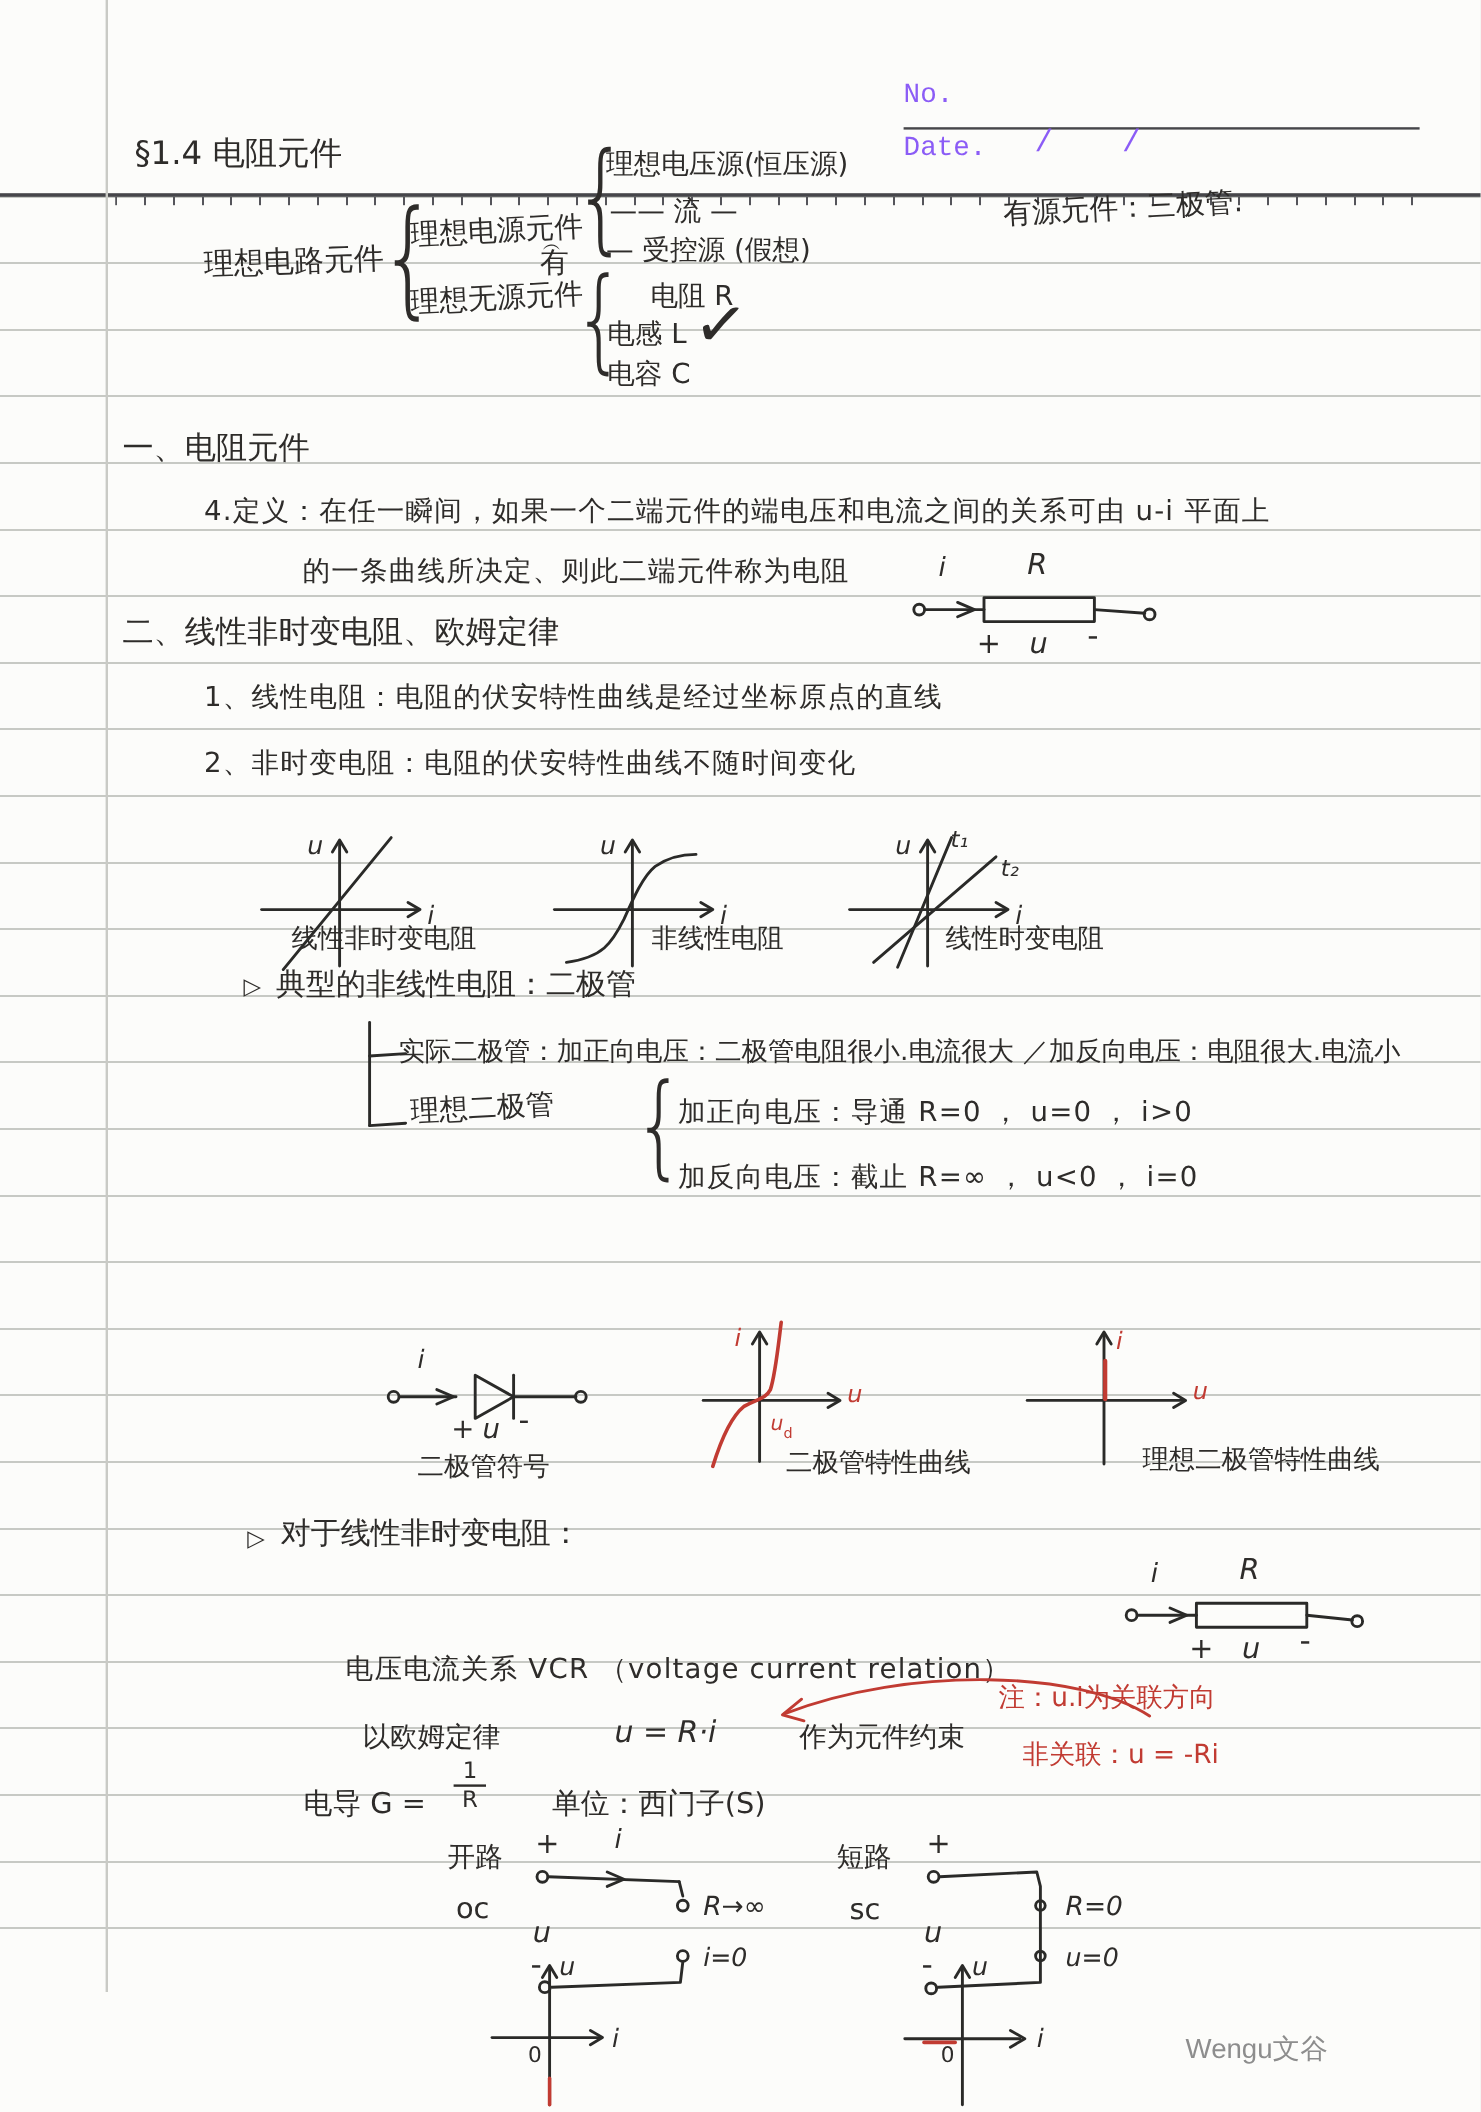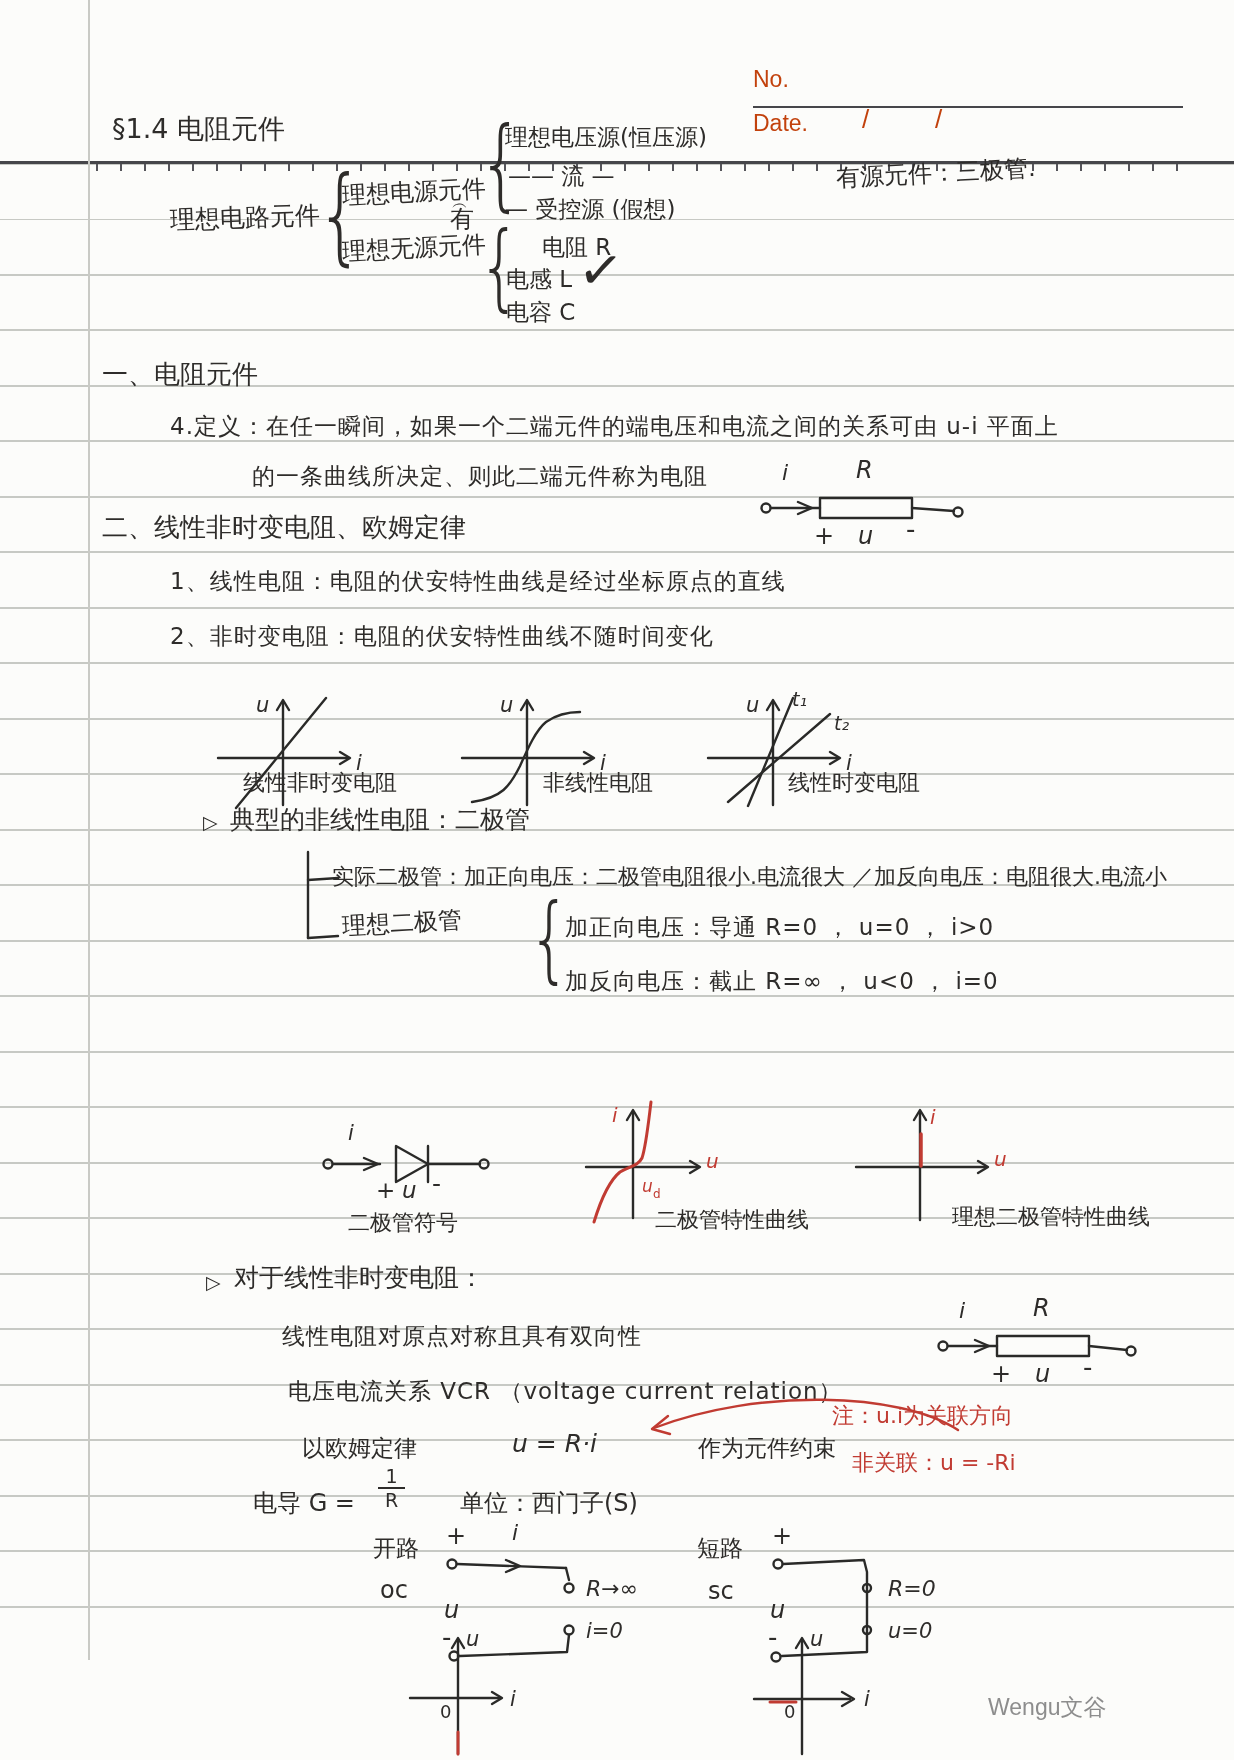--- a/index.html
+++ b/index.html
@@ -6,21 +6,21 @@
   .sheet{position:relative;width:1234px;height:1760px;margin:0 auto;background:#fcfcfa;overflow:hidden;
          font-family:"DejaVu Sans",sans-serif;}
   .lines{position:absolute;left:0;top:163px;width:100%;height:1496px;
          background:repeating-linear-gradient(to bottom,#c7c9c4 0 1.6px,transparent 1.6px 55.5px);}
   .topline{position:absolute;left:0;top:161px;width:100%;height:2.6px;background:#46464a;}
   .ticks{position:absolute;left:96px;top:164px;width:1090px;height:7px;
          background:repeating-linear-gradient(90deg,#55555a 0 1.6px,transparent 1.6px 24px);}
   .marginline{position:absolute;left:88px;top:0;width:1.6px;height:1660px;background:#c9cac5;}
   .hw{position:absolute;color:#2e2c2a;white-space:nowrap;line-height:1.15;}
   .red{color:#c13b32;}
-  .printed{position:absolute;font-family:Liberation Sans, sans-serif;color:#c2410c;white-space:nowrap;}
+  .printed{position:absolute;font-family:Liberation Mono, monospace;color:#8b5cf6;white-space:nowrap;}
   .noline{position:absolute;left:753px;top:106px;width:430px;height:2px;background:#46464a;}
   .brace{position:absolute;color:#2e2c2a;font-weight:100;line-height:0.92;transform:scaleX(0.72);transform-origin:left top;}
   .frac{position:absolute;text-align:center;color:#2e2c2a;}
   .frac .num{display:block;font-size:19px;line-height:21px;}
   .frac .den{display:block;font-size:19px;line-height:23px;border-top:2px solid #2e2c2a;padding:0 7px;}
   svg{position:absolute;overflow:visible;}
   svg text{font-family:"DejaVu Sans",sans-serif;fill:#2e2c2a;}
   .ink{stroke:#2a2a28;stroke-width:2.4;fill:none;stroke-linecap:round;stroke-linejoin:round;}
   .redink{stroke:#c13b32;fill:none;stroke-linecap:round;stroke-linejoin:round;}
   .redtext{fill:#c13b32;}
@@ -162,39 +162,38 @@
     <path class="redink" stroke-width="3.5" d="M83,70 L83,38"></path>
     <text x="92" y="28" font-size="20" font-style="italic" class="redtext">i</text>
     <text x="156" y="70" font-size="20" font-style="italic" class="redtext">u</text>
   </svg>
   <span class="hw" style="left:348px;top:1210px;font-size:22px;">二极管符号</span>
   <span class="hw" style="left:655px;top:1207px;font-size:22px;">二极管特性曲线</span>
   <span class="hw" style="left:952px;top:1204px;font-size:22px;">理想二极管特性曲线</span>
 
   <span class="hw" style="left:206px;top:1272px;font-size:19px;">▷</span>
   <span class="hw" style="left:234px;top:1264px;font-size:25px;">对于线性非时变电阻：</span>
-  <span class="hw" style="left:282px;top:1323px;font-size:23px;letter-spacing:1px;">线性电阻对原点对称且具有双向性</span>
   <svg style="left:935px;top:1294px;" width="210" height="95" viewBox="0 0 210 95">
     <text x="24" y="24" font-size="22" font-style="italic">i</text>
     <text x="98" y="22" font-size="24" font-style="italic">R</text>
     <circle class="ink" cx="8" cy="52" r="4.5"></circle>
     <path class="ink" d="M13,52 L62,52"></path>
     <path class="ink" d="M40,46 L54,52 L40,58"></path>
     <rect class="ink" x="62" y="42" width="92" height="20"></rect>
     <path class="ink" d="M154,52 L192,56"></path>
     <circle class="ink" cx="196" cy="57" r="4.5"></circle>
     <text x="56" y="88" font-size="24">+</text>
     <text x="100" y="88" font-size="24" font-style="italic">u</text>
     <text x="148" y="82" font-size="26">-</text>
   </svg>
   <span class="hw" style="left:288px;top:1378px;font-size:23px;letter-spacing:1px;">电压电流关系 VCR （voltage current relation）</span>
 
   <span class="hw" style="left:302px;top:1435px;font-size:23px;">以欧姆定律</span>
   <span class="hw" style="left:512px;top:1430px;font-size:25px;font-style:italic;">u = R·i</span>
-  <span class="hw" style="left:666px;top:1435px;font-size:23px;margin-left:32px;">作为元件约束</span>
+  <span class="hw" style="left:666px;top:1435px;font-size:23px;">作为元件约束</span>
   <svg style="left:628px;top:1388px;" width="340" height="60" viewBox="0 0 340 60">
     <path class="redink" stroke-width="2.4" d="M330,42 C272,4 130,0 26,40"></path>
     <path class="redink" stroke-width="2.4" d="M40,28 L24,41 L42,46"></path>
   </svg>
   <span class="hw red" style="left:832px;top:1403px;font-size:22px;">注：u.i为关联方向</span>
   <span class="hw red" style="left:852px;top:1450px;font-size:22px;">非关联：u = -Ri</span>
 
   <span class="hw" style="left:253px;top:1490px;font-size:24px;">电导 G =</span>
   <span class="frac" style="left:378px;top:1466px;">
     <span class="num">1</span>

